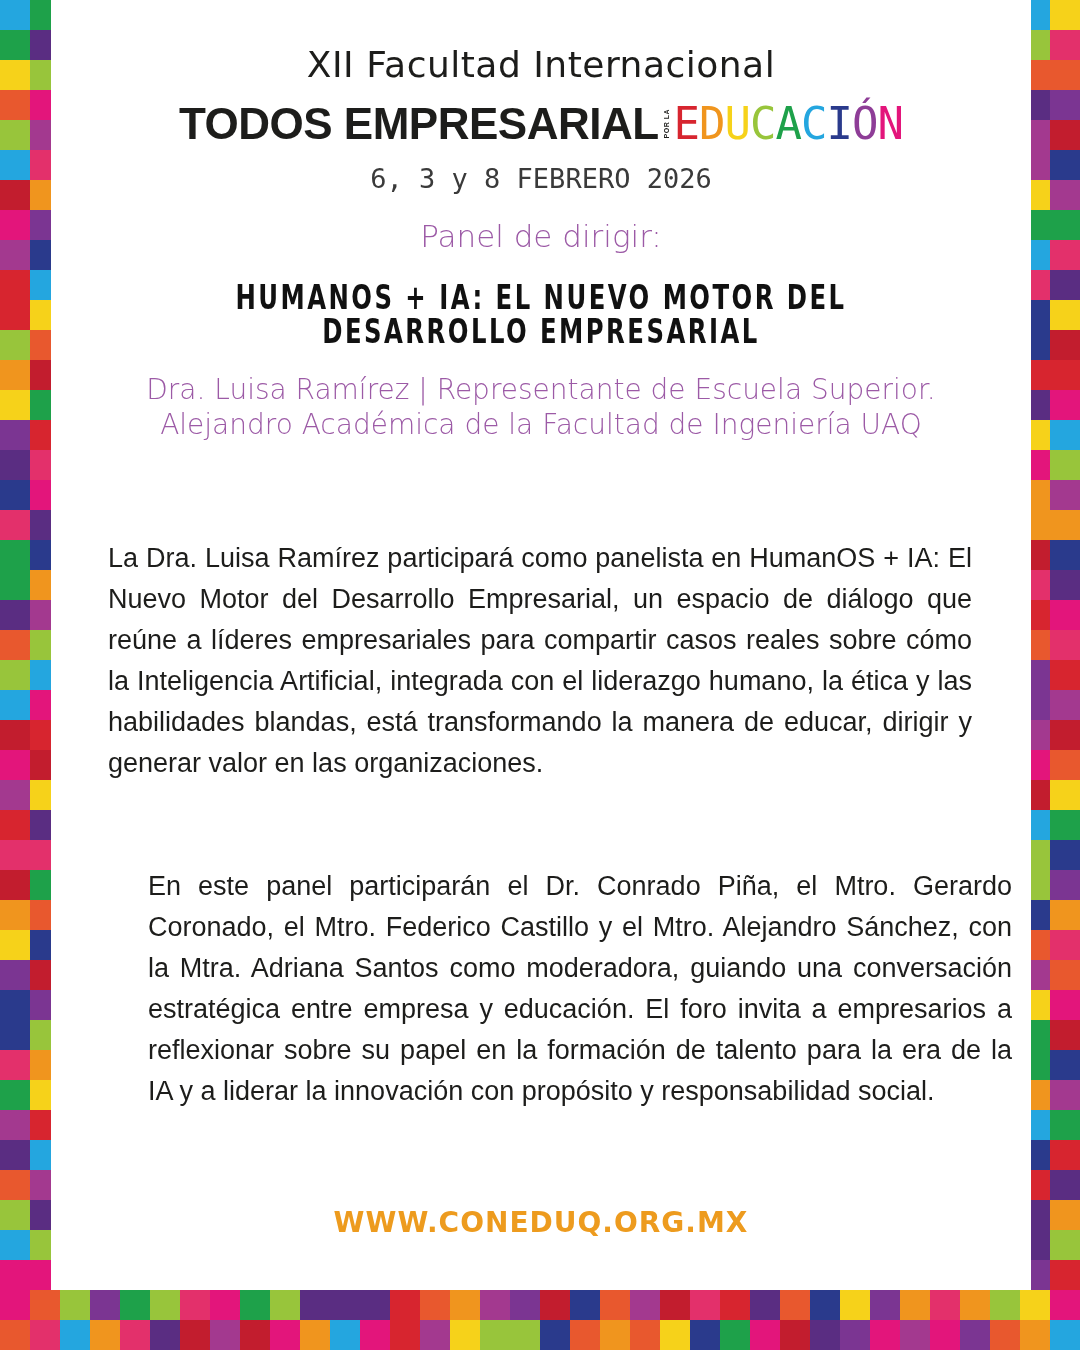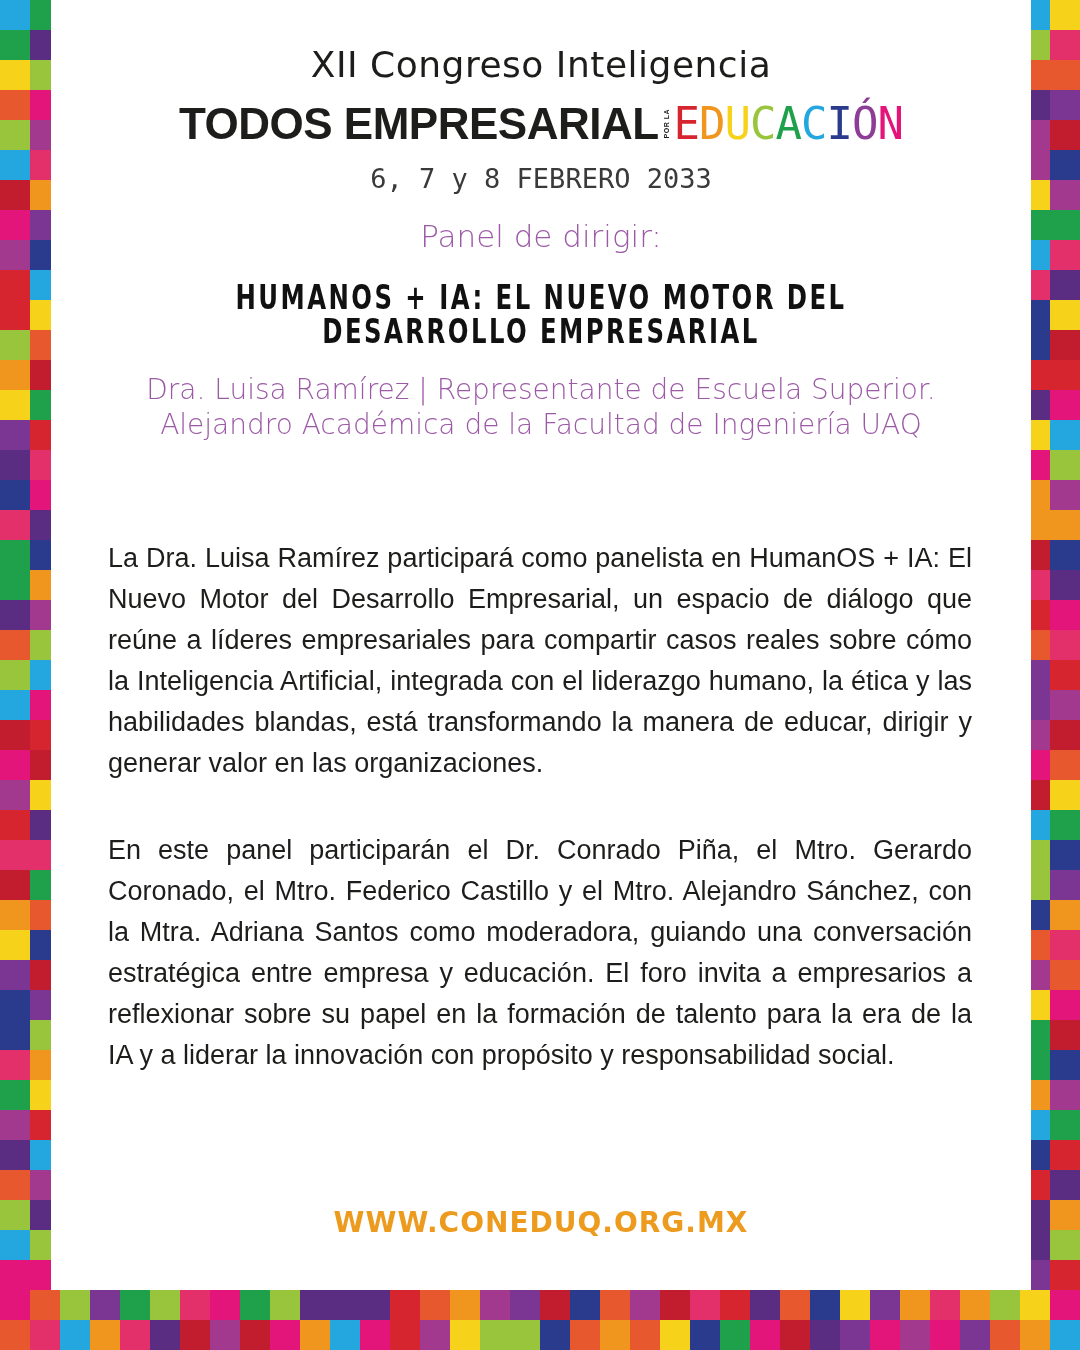--- a/index.html
+++ b/index.html
@@ -21,21 +21,21 @@
   .panel-label { position: absolute; top: 218px; left: 0; width: 980px; text-align: center;
     font-family: "DejaVu Sans", sans-serif; font-size: 31px; color: #9c5aa6; font-weight: 300; }
   .title { position: absolute; top: 281px; left: 40px; width: 900px; text-align: center;
     font-family: "DejaVu Sans Condensed", "DejaVu Sans", sans-serif; font-weight: 700; font-size: 33px; line-height: 34px;
     color: #111; letter-spacing: 3px; transform: scaleX(0.82); transform-origin: center top; }
   .speaker { position: absolute; top: 372px; left: 70px; width: 840px; text-align: center;
     font-family: "DejaVu Sans", sans-serif; font-size: 28px; line-height: 35px; color: #9c5aa6; font-weight: 300; }
   .body { position: absolute; left: 57px; width: 864px; font-family: "Liberation Sans", sans-serif;
     font-size: 27px; line-height: 41px; color: #1d1d1b; text-align: justify; }
   .p1 { top: 538px; }
-  .p2 { top: 830px; }
+  .p2 { top: 866px; margin-left: 40px; }
   .url { position: absolute; top: 1206px; left: 0; width: 980px; text-align: center;
     font-family: "DejaVu Sans", sans-serif; font-weight: 700; font-size: 28px; color: #ed9b1e; letter-spacing: 1px; }
 </style>
 </head>
 <body>
 
 <div class="mosaic" id="mosaic">
     <div class="tile" style="background: rgb(36, 166, 223);"></div>
     <div class="tile" style="background: rgb(30, 161, 74);"></div>
     <div class="tile" style="background: rgb(227, 48, 107);"></div>
@@ -1652,39 +1652,39 @@
     <div class="tile" style="background: rgb(227, 21, 123);"></div>
     <div class="tile" style="background: rgb(163, 57, 143);"></div>
     <div class="tile" style="background: rgb(227, 21, 123);"></div>
     <div class="tile" style="background: rgb(123, 53, 146);"></div>
     <div class="tile" style="background: rgb(232, 88, 46);"></div>
     <div class="tile" style="background: rgb(240, 149, 30);"></div>
     <div class="tile" style="background: rgb(36, 166, 223);"></div>
   </div>
 
 <div class="panel">
-  <div class="hdr-line1">XII Congreso Inteligencia</div>
+  <div class="hdr-line1">XII Facultad Internacional</div>
 
   <div class="hdr-line2">
     <span class="todos">TODOS EMPRESARIAL</span>
     <span class="porla">POR LA</span>
     <span class="edu" id="edu">
         <span style="color: rgb(215, 37, 47);">E</span>
         <span style="color: rgb(240, 149, 30);">D</span>
         <span style="color: rgb(246, 210, 26);">U</span>
         <span style="color: rgb(152, 197, 59);">C</span>
         <span style="color: rgb(30, 161, 74);">A</span>
         <span style="color: rgb(36, 166, 223);">C</span>
         <span style="color: rgb(42, 58, 140);">I</span>
         <span style="color: rgb(142, 61, 151);">Ó</span>
         <span style="color: rgb(227, 21, 123);">N</span>
       </span>
   </div>
 
-  <div class="date">6, 7 y 8 FEBRERO 2033</div>
+  <div class="date">6, 3 y 8 FEBRERO 2026</div>
 
   <div class="panel-label">Panel de dirigir:</div>
 
   <div class="title">HUMANOS + IA: EL NUEVO MOTOR DEL DESARROLLO EMPRESARIAL</div>
 
   <div class="speaker">Dra. Luisa Ramírez | Representante de Escuela Superior. Alejandro Académica de la Facultad de Ingeniería UAQ</div>
 
   <div class="body p1">La Dra. Luisa Ramírez participará como panelista en HumanOS + IA: El Nuevo Motor del Desarrollo Empresarial, un espacio de diálogo que reúne a líderes empresariales para compartir casos reales sobre cómo la Inteligencia Artificial, integrada con el liderazgo humano, la ética y las habilidades blandas, está transformando la manera de educar, dirigir y generar valor en las organizaciones.</div>
   <div class="body p2">En este panel participarán el Dr. Conrado Piña, el Mtro. Gerardo Coronado, el Mtro. Federico Castillo y el Mtro. Alejandro Sánchez, con la Mtra. Adriana Santos como moderadora, guiando una conversación estratégica entre empresa y educación. El foro invita a empresarios a reflexionar sobre su papel en la formación de talento para la era de la IA y a liderar la innovación con propósito y responsabilidad social.</div>
 

